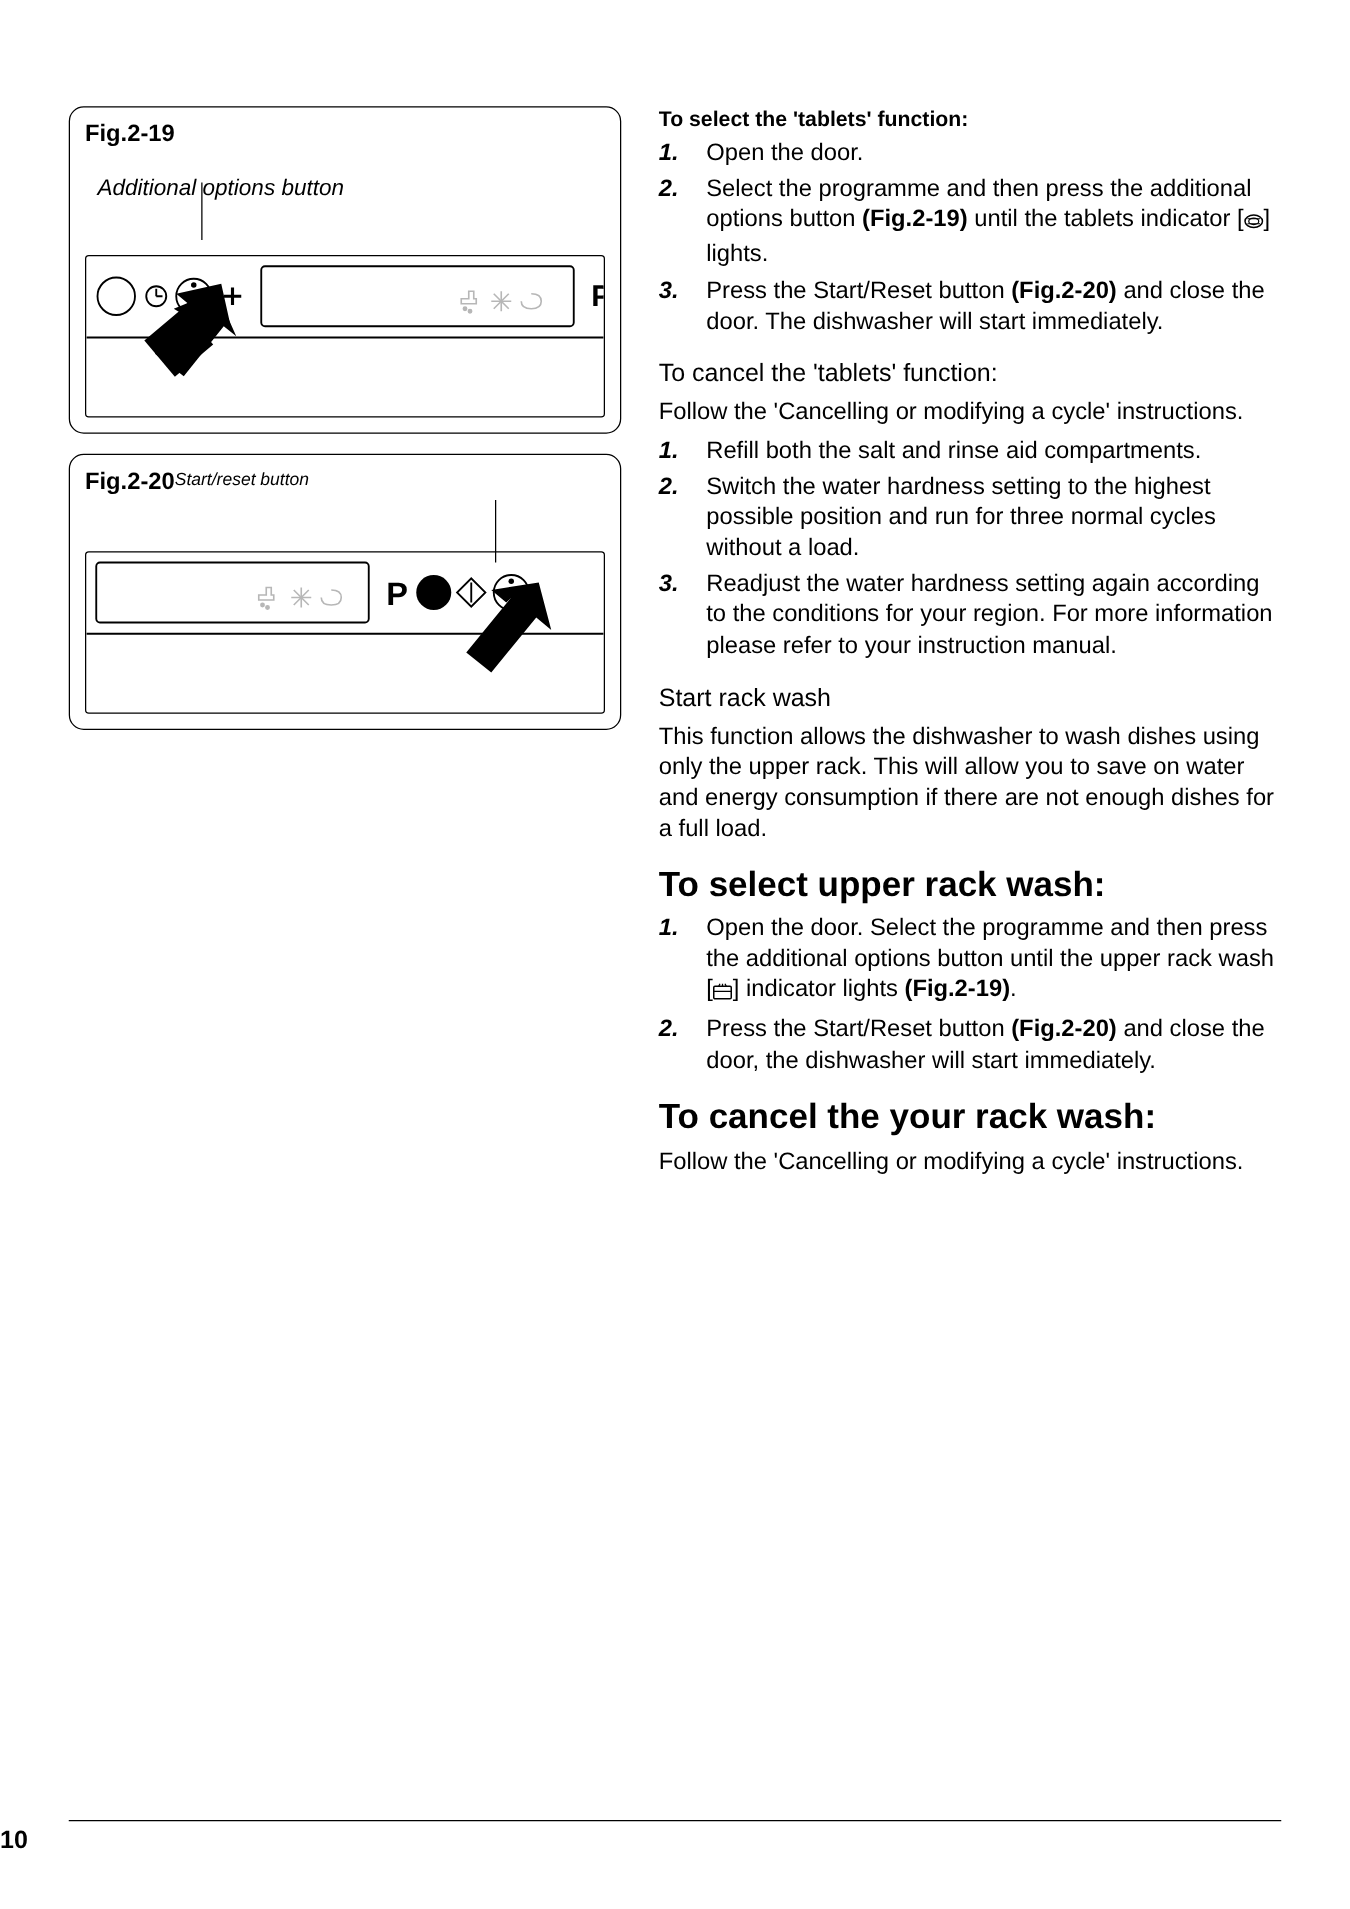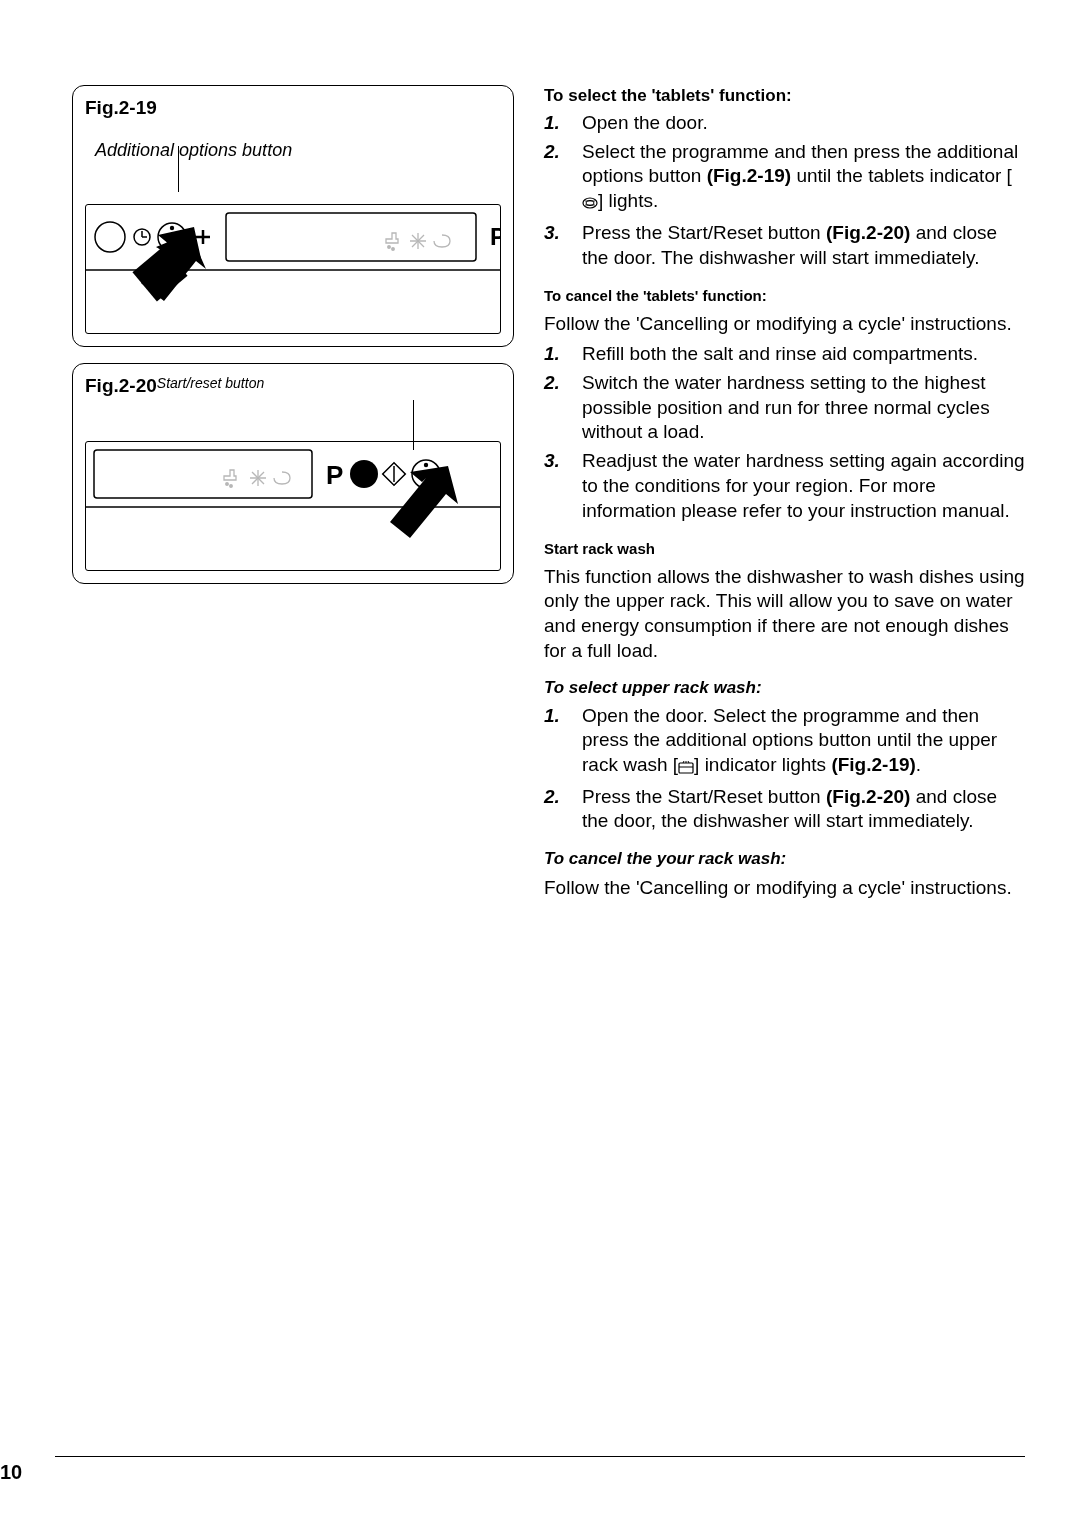--- a/index.html
+++ b/index.html
@@ -7,21 +7,21 @@
     margin: 0;
     font-family: "Myriad Pro", "Segoe UI", "Helvetica Neue", Arial, sans-serif;
     font-size: 19px;
     line-height: 1.3;
     color: #000;
     background: #fff;
   }
   .page {
     width: 1080px;
     height: 1527px;
-    padding: 85px 55px 0 72px;
+    padding: 85px 55px 0 55px;
     position: relative;
   }
   .cols {
     display: flex;
     gap: 30px;
   }
   .left { flex: 0 0 440px; }
   .right { flex: 1; }
 
   
@@ -56,28 +56,27 @@
   .panel svg { display: block; }
   .leader { position: absolute; width: 1px; background: #000; }
 
   
   h3.bold-head {
     font-weight: 700;
     font-size: 17px;
     margin: 0 0 4px 0;
   }
   h3.bold-head-mt {
-    font-weight: 700;
-    font-size: 15px;
+    font-weight: 400;
+    font-size: 20px;
     margin: 16px 0 4px 0;
   }
   .subhead-bi {
     font-weight: 700;
-    font-style: italic;
-    font-size: 17px;
+    font-size: 28px;
     margin: 14px 0 4px 0;
   }
   ol.steps {
     list-style: none;
     padding: 0;
     margin: 0 0 6px 0;
   }
   ol.steps > li {
     display: flex;
     margin-bottom: 4px;

